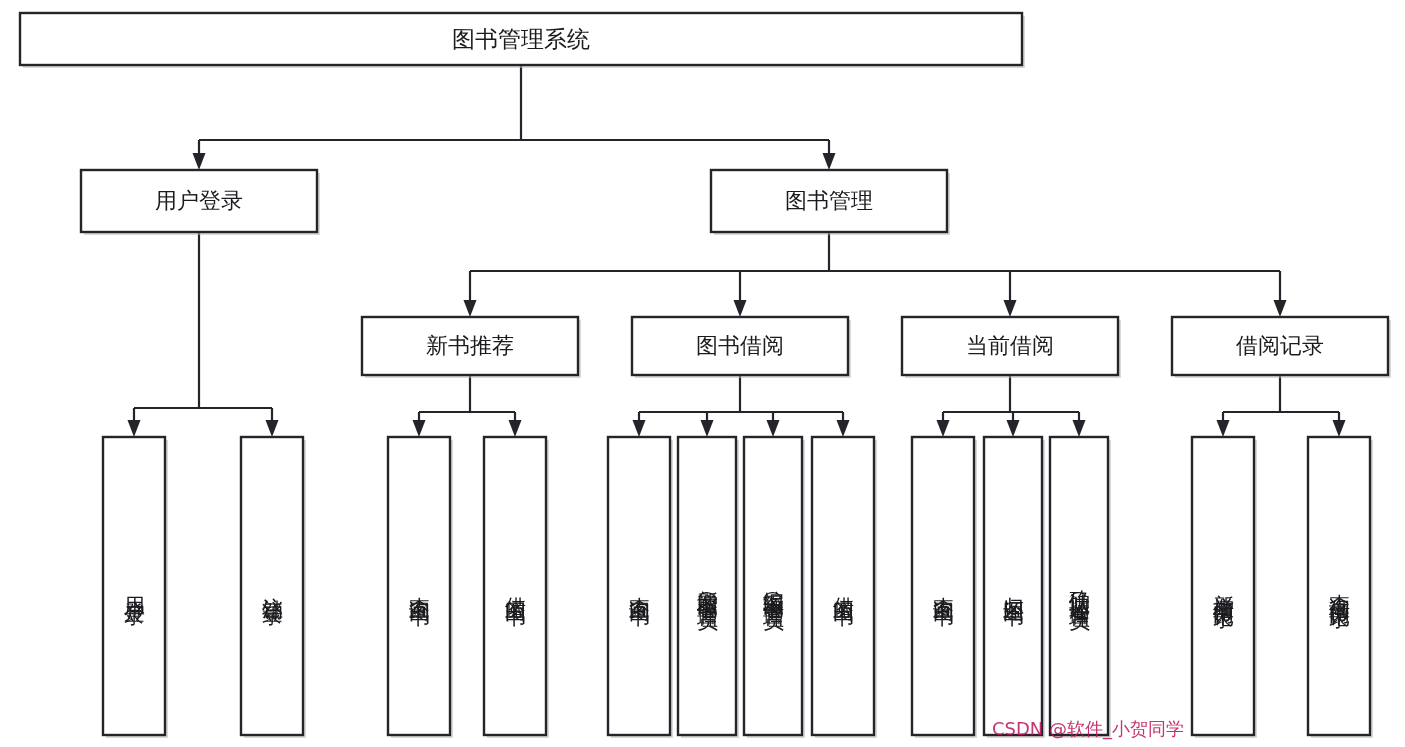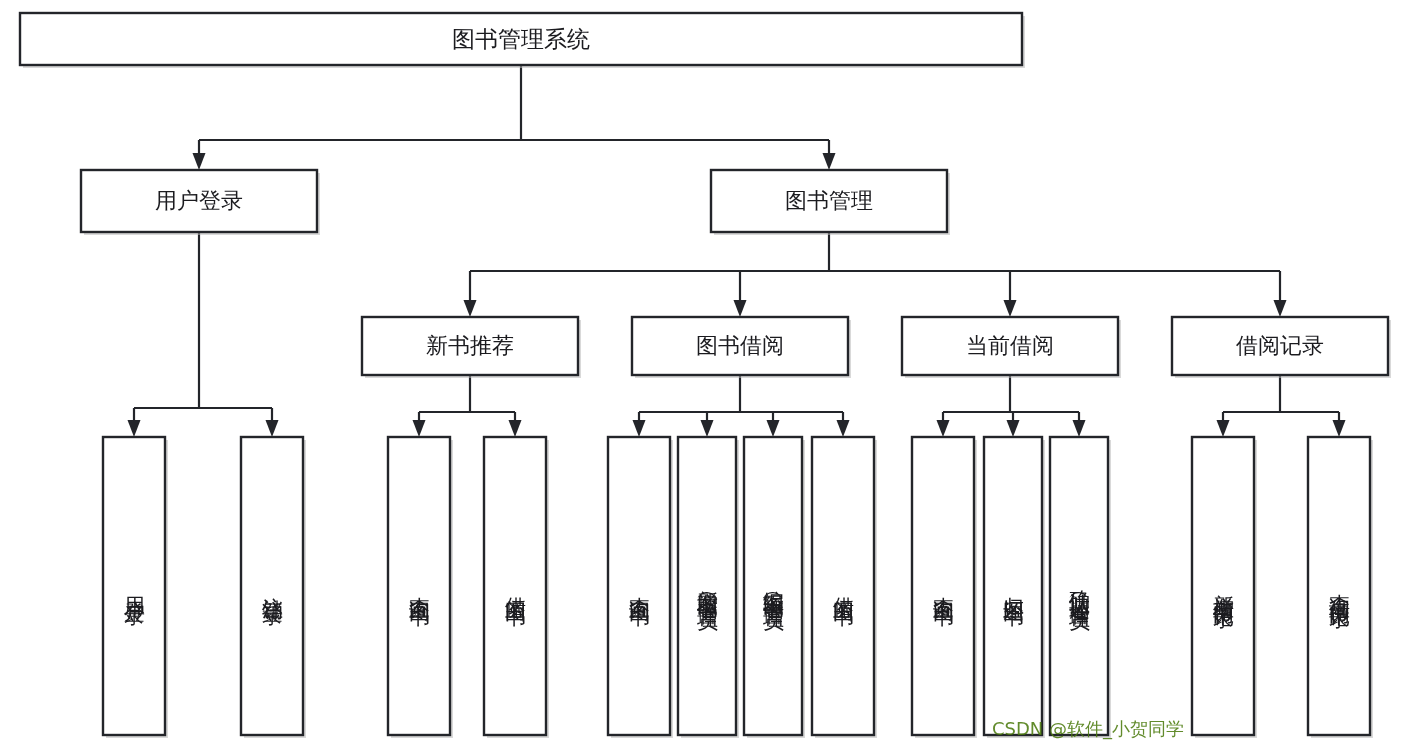--- a/index.html
+++ b/index.html
@@ -76,21 +76,21 @@
     color: #1b1b1f;
     letter-spacing: 3px;
     white-space: nowrap;
   }
   .watermark {
     position: absolute;
     right: 10px;
     bottom: 6px;
     font-family: "DejaVu Sans", "Liberation Sans", sans-serif;
     font-size: 18px;
-    color: #4d7c0f;
+    color: #be185d;
     opacity: 0.88;
     white-space: nowrap;
     pointer-events: none;
   }
 </style>
 </head>
 <body>
 
 <div id="diagram-root">
 

